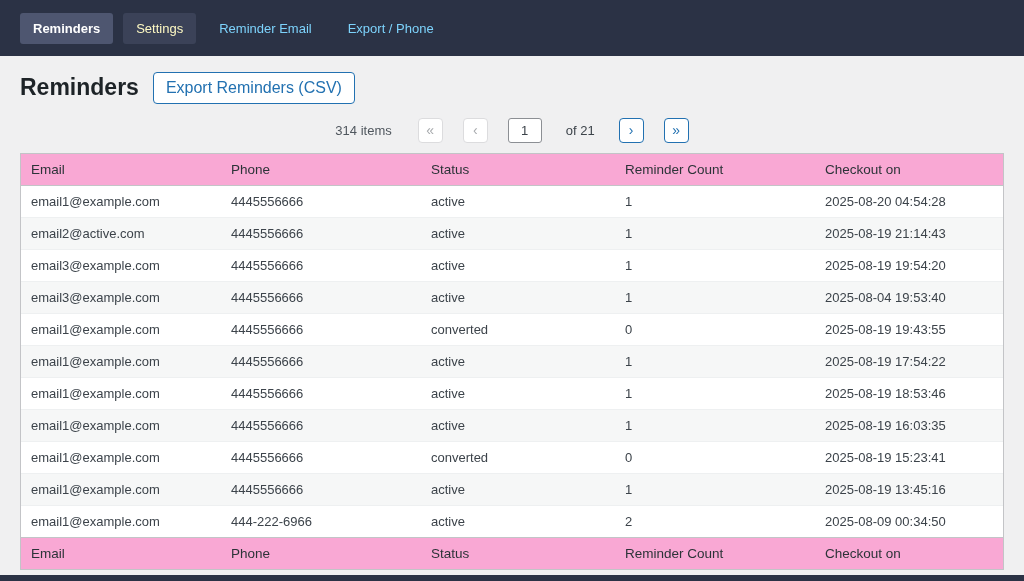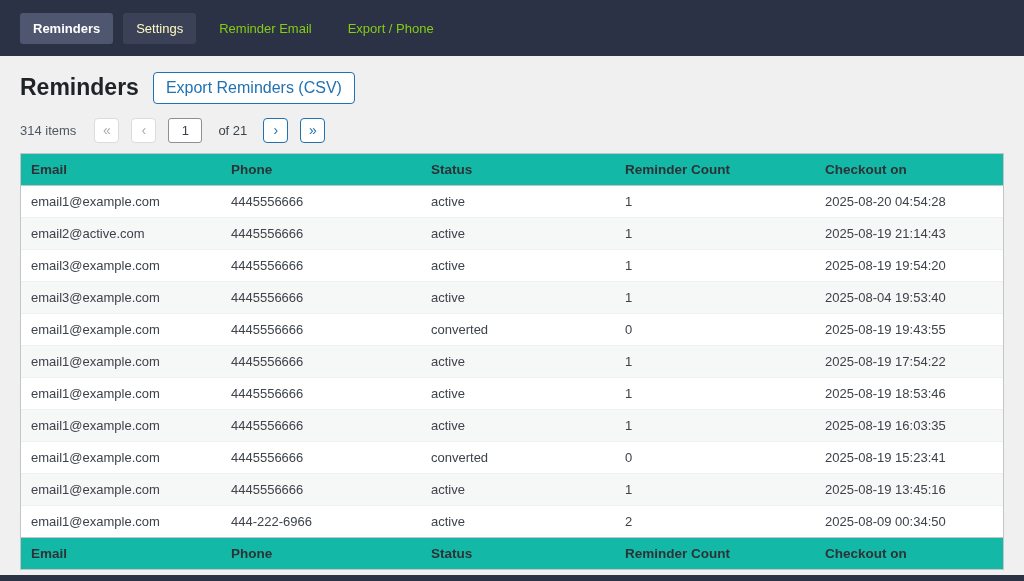--- a/index.html
+++ b/index.html
@@ -15,21 +15,21 @@
   .topbar {
     height: 56px;
     background: var(--topbar-bg, #2b3245);
     display: flex;
     align-items: center;
     padding: 0 20px;
     gap: 10px;
   }
   .tab {
     font-size: 13px;
-    color: #84cc16;
+    color: #7dd3fc;
     padding: 8px 13px;
     border-radius: 3px;
     cursor: pointer;
     white-space: nowrap;
   }
   .tab.active {
     background: var(--active-tab-bg, #4e5670);
     color: #ffffff;
     font-weight: bold;
   }
@@ -61,23 +61,23 @@
     border: 1px solid var(--accent-blue, #2271b1);
     border-radius: 4px;
     padding: 6px 12px;
     cursor: pointer;
     line-height: 1.1;
   }
 
   
   .pagination {
     display: flex;
-    justify-content: flex-start;
+    justify-content: center;
     align-items: center;
-    gap: 12px;
+    gap: 20px;
     font-size: 13px;
     color: var(--text-muted, #50575e);
   }
   .pagination.top { margin-top: 14px; margin-bottom: 10px; }
   .pagination.bottom { margin-top: 12px; }
   .items-count { margin-right: 6px; }
   .pg {
     display: inline-flex;
     align-items: center;
     justify-content: center;
@@ -126,25 +126,25 @@
     color: var(--text-body, #3c434a);
     table-layout: fixed;
   }
   col.c-email { width: 200px; }
   col.c-phone { width: 200px; }
   col.c-status { width: 194px; }
   col.c-count { width: 200px; }
   col.c-checkout { width: auto; }
   thead th, tfoot th {
     text-align: left;
-    font-weight: 700;
+    font-weight: 400;
     font-size: 13.5px;
     color: #2c3338;
     padding: 8px 10px;
-    background: #14b8a6;
+    background: #f9a8d4;
   }
   thead tr { border-bottom: 1px solid var(--table-border, #c3c4c7); }
   tfoot tr { border-top: 1px solid var(--table-border, #c3c4c7); }
   tbody td {
     padding: 8px 10px;
     color: var(--text-body, #3c434a);
   }
   tbody tr:nth-child(even) { background: var(--stripe-bg, #f6f7f7); }
   tbody tr + tr { border-top: 1px solid #eef0f1; }
 

